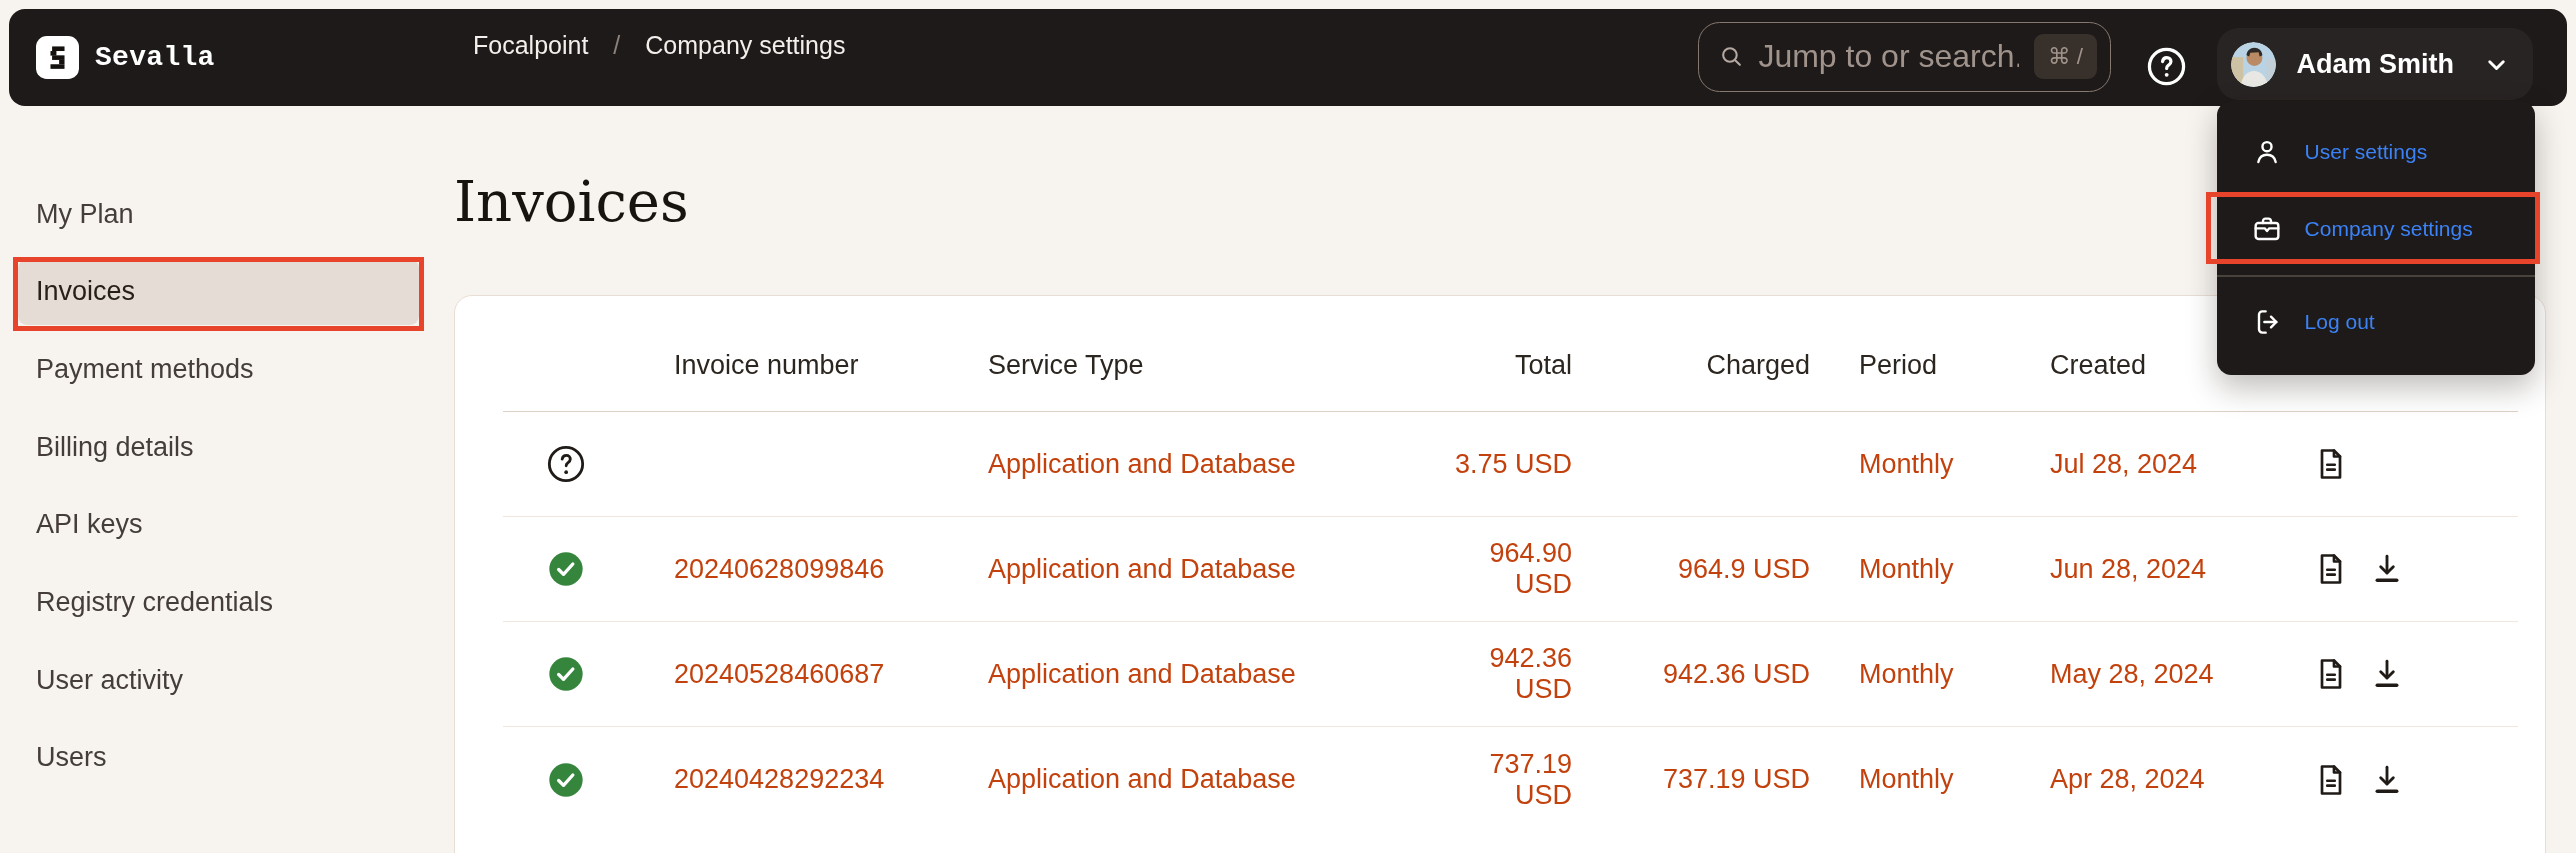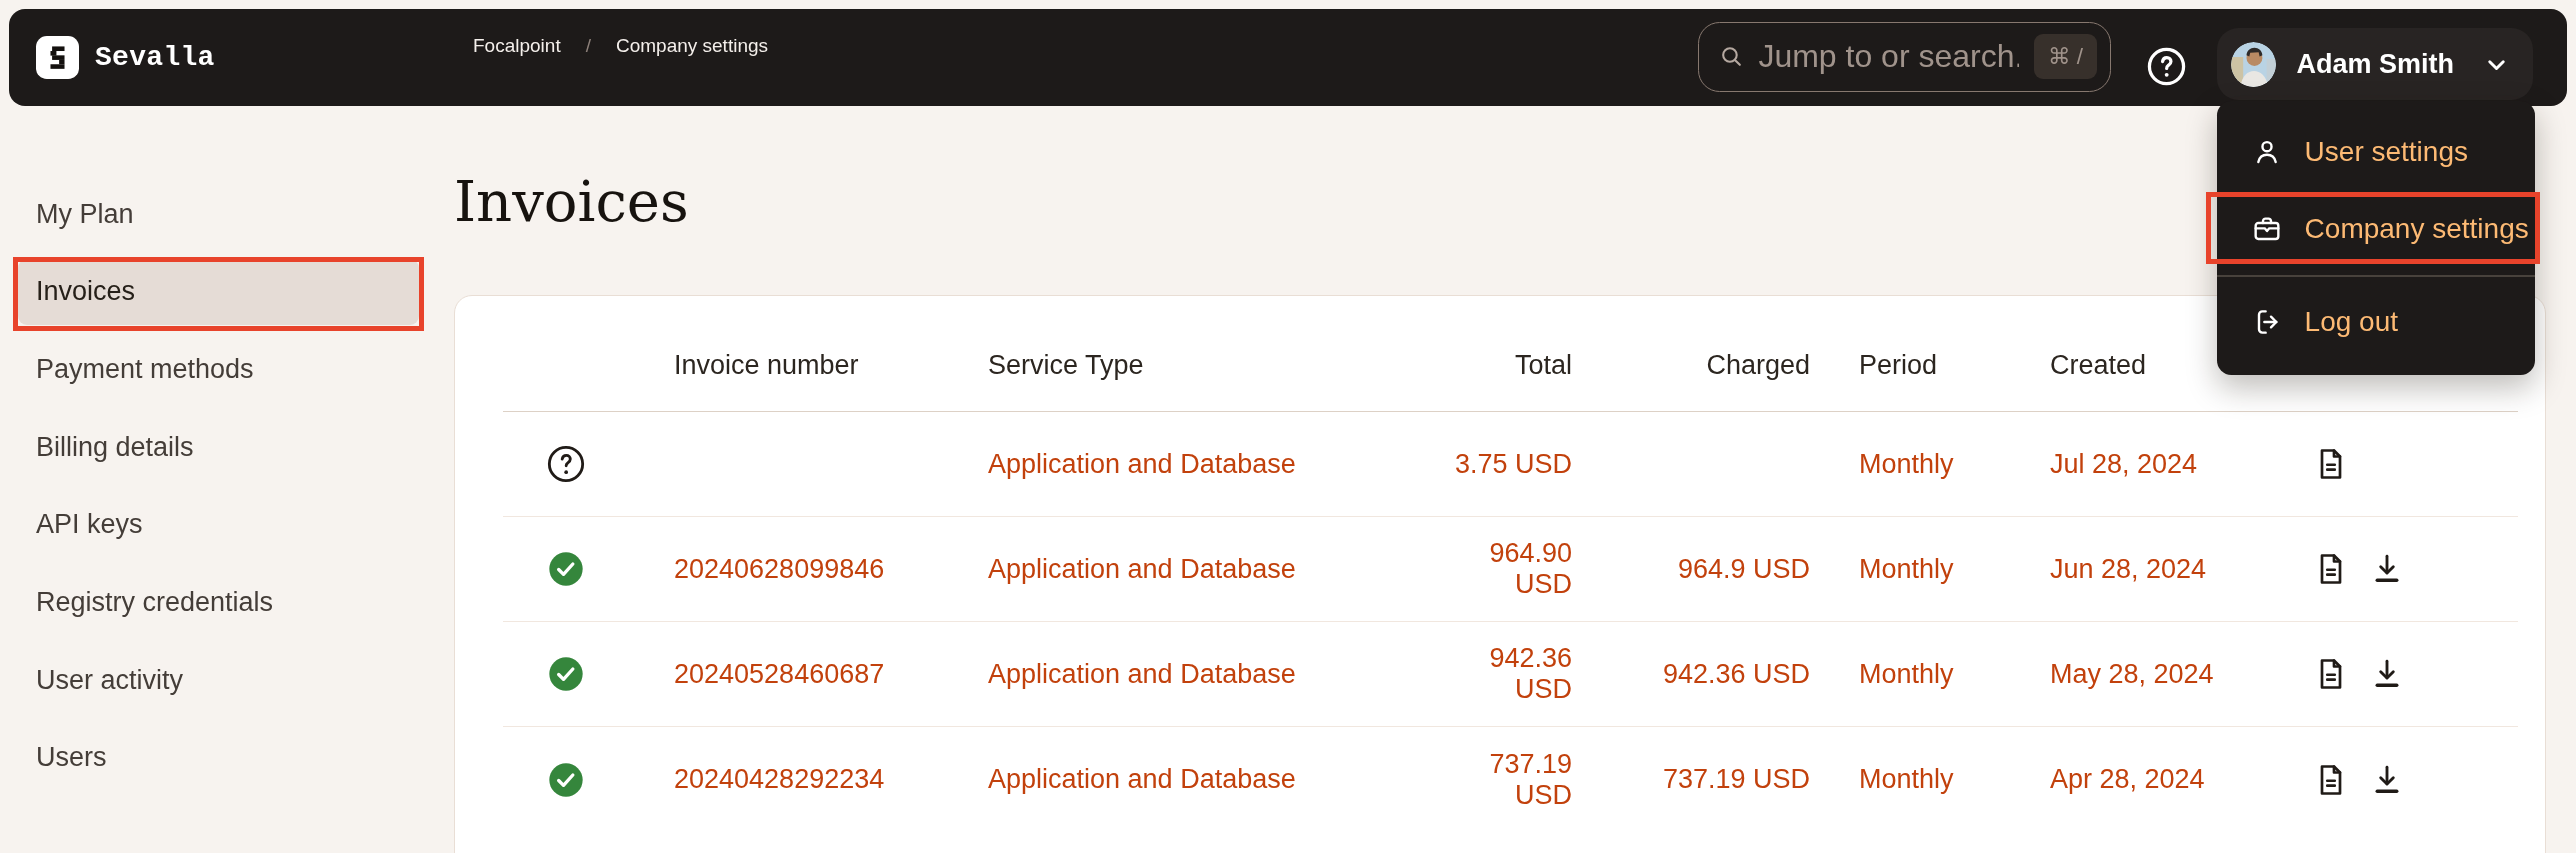--- a/index.html
+++ b/index.html
@@ -13,21 +13,21 @@
 
   
   .topbar {
     position:absolute; left:9px; top:9px; width:2558px; height:97px;
     background:#1d1a19; border-radius:16px;
   }
   .brand { position:absolute; left:27px; top:0; height:97px; display:flex; align-items:center; gap:16px; }
   .brand-logo { width:43px; height:43px; background:#ffffff; border-radius:10.8px; display:flex; align-items:center; justify-content:center; }
   .brand-name { font-size:28px; font-weight:700; color:#ffffff; letter-spacing:0.3px;font-family:Liberation Mono, monospace; }
 
-  .breadcrumb { position:absolute; left:464px; top:0; height:73px; display:flex; align-items:center; gap:25px; font-size:19px; font-weight:500; color:#f4efeb; }
+  .breadcrumb { position:absolute; left:464px; top:0; height:73px; display:flex; align-items:center; gap:25px; font-size:25px; font-weight:500; color:#f4efeb; }
   .breadcrumb .sep { color:#8d817a; font-weight:400; }
 
   .search {
     position:absolute; left:1689px; top:12.6px; width:413px; height:70px;
     border:1.8px solid #87786f; border-radius:21.6px;
     display:flex; align-items:center; gap:14.4px; padding:0 12.6px 0 20px;
   }
   .search input {
     flex:1; min-width:0; background:transparent; border:none; outline:none;
     font-size:32px; color:#d8cfc9; font-family:"Liberation Sans", sans-serif;
@@ -45,21 +45,21 @@
   .avatar { width:45px; height:45px; border-radius:50%; overflow:hidden; flex:none; }
   .user-name { font-size:27px; font-weight:700; color:#ffffff; }
   .chevron { margin-left:auto; flex:none; }
 
   
   .dropdown {
     position:absolute; left:2217px; top:101px; width:318px; z-index:40;
     background:#1d1a19; border-radius:14.4px; padding:12.6px 0 14.4px 0;
     box-shadow:0 12.6px 30.5px rgba(30,20,10,.28);
   }
-  .menu-item { height:77px; display:flex; align-items:center; gap:21.6px; padding-left:34px; color:#fdba74; font-size:28px; font-weight:500; cursor:pointer; }
+  .menu-item { height:77px; display:flex; align-items:center; gap:21.6px; padding-left:34px; color:#3b82f6; font-size:21px; font-weight:500; cursor:pointer; }
   .menu-item .mi-icon { width:32px; height:32px; flex:none; }
   .menu-divider { height:1.8px; background:#48423c; margin:7.2px 0; }
 
   
   .annotation { position:absolute; border:5.4px solid #e8432b; z-index:60; pointer-events:none; }
   .ann-company { left:2206px; top:192px; width:334px; height:72px; }
   .ann-invoices { left:12.6px; top:257px; width:411px; height:74px; }
 
   
   .sidebar { position:absolute; left:0; top:181px; width:442px; }

